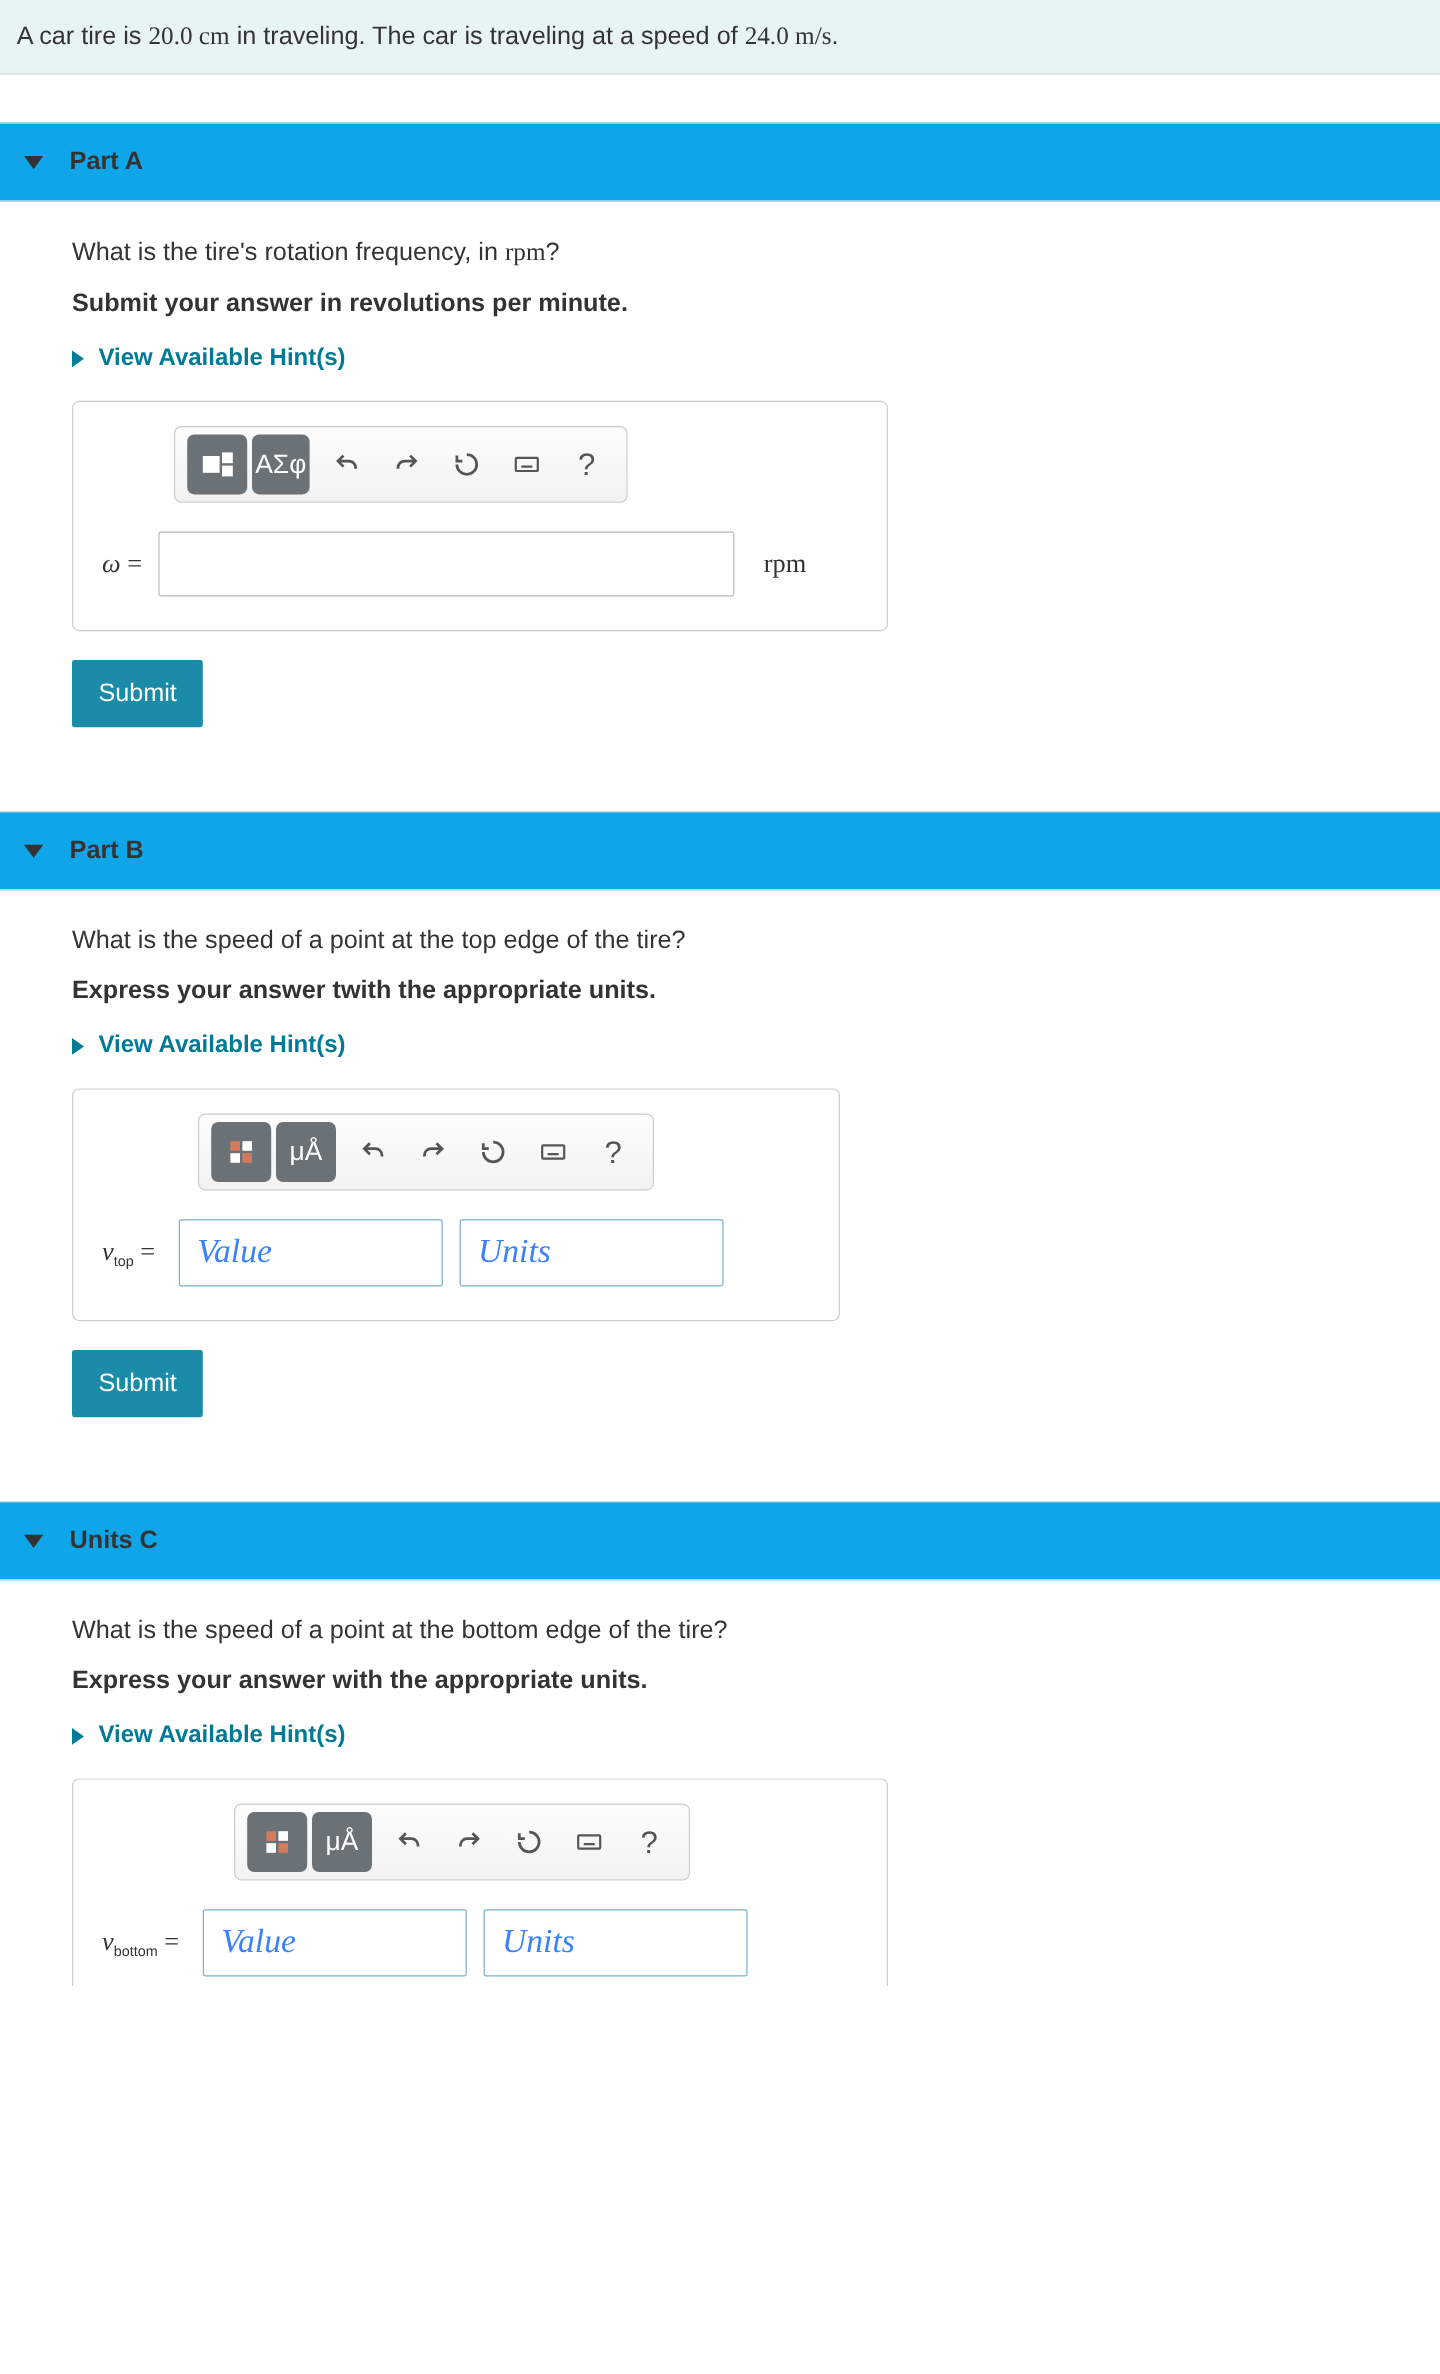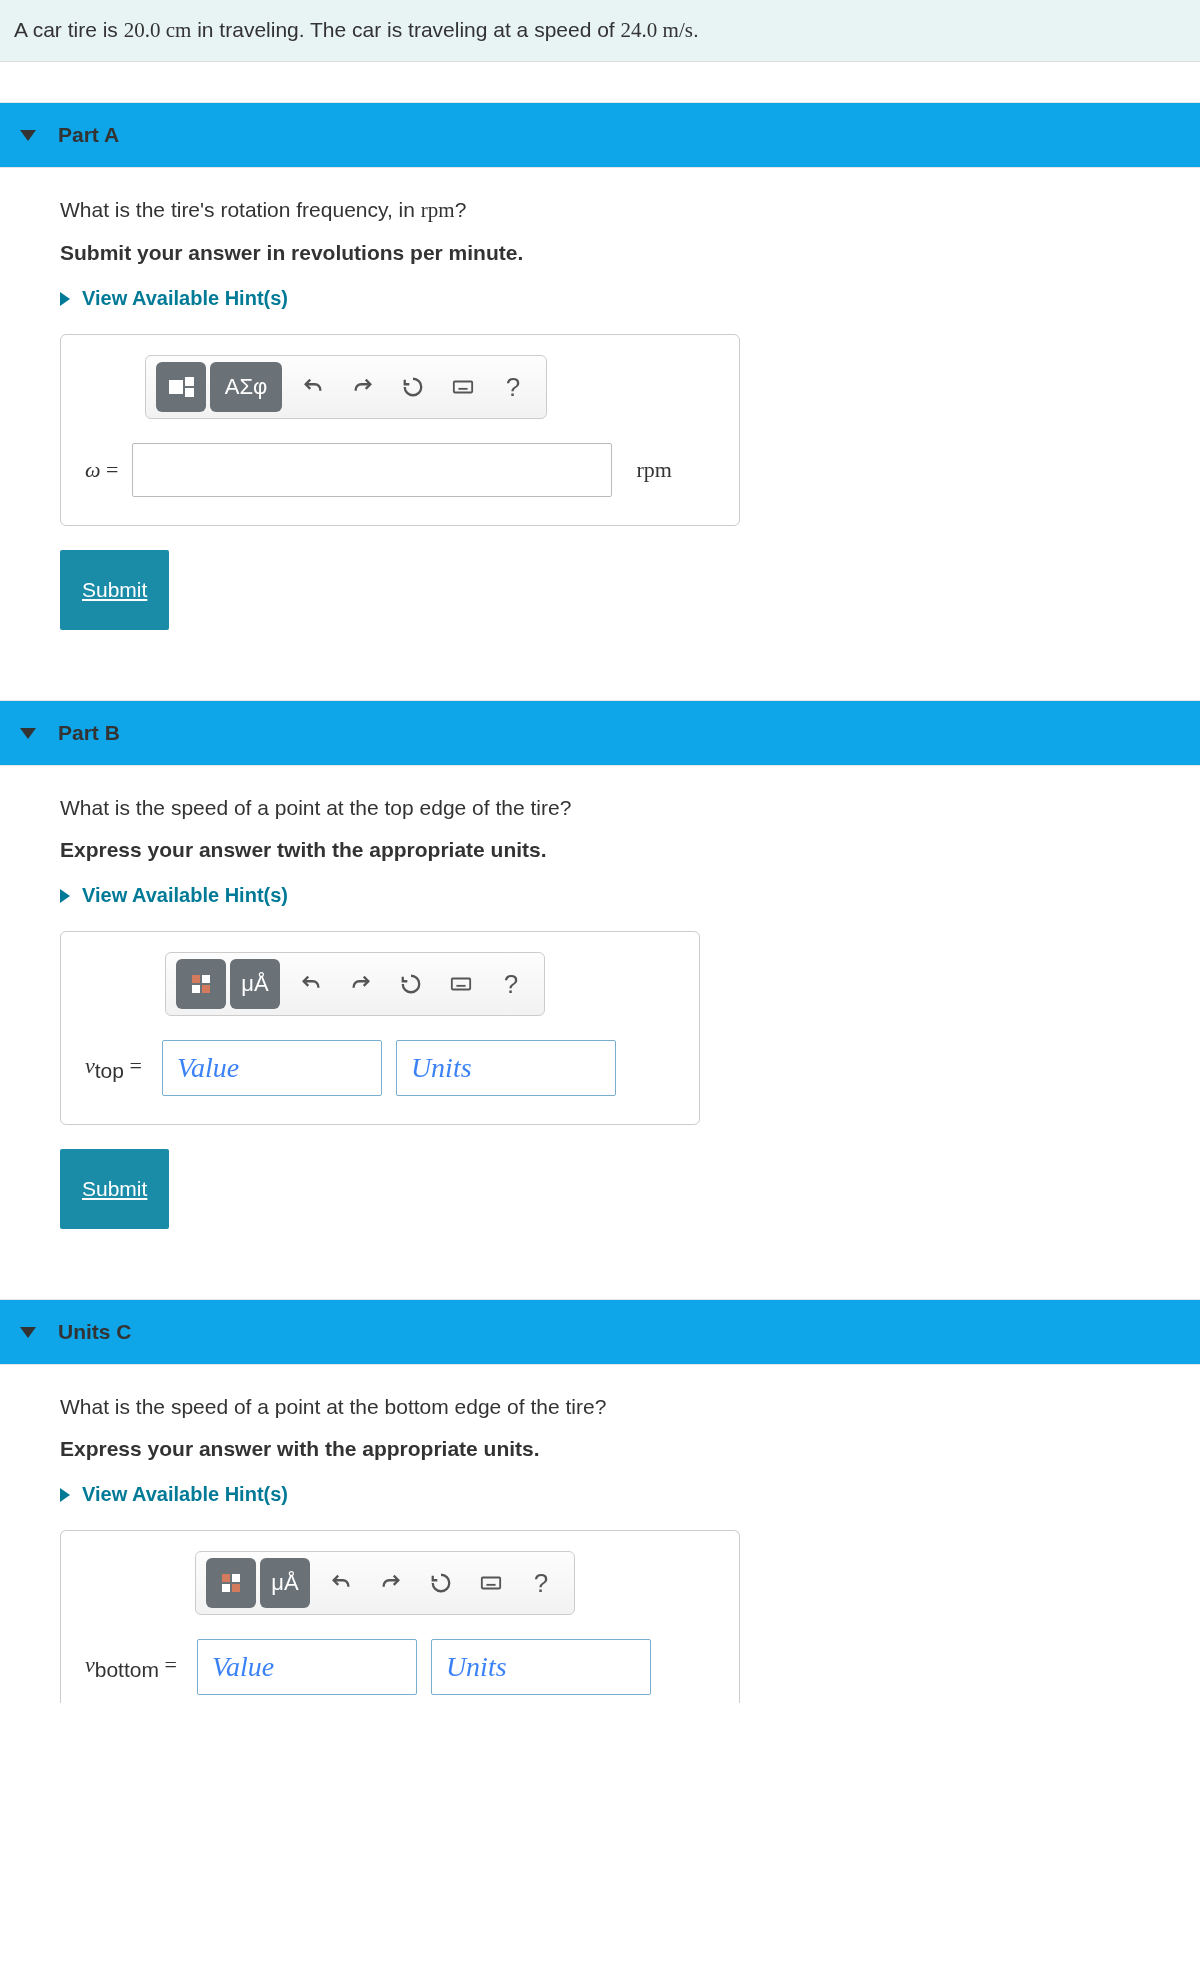--- a/index.html
+++ b/index.html
@@ -13,31 +13,31 @@
 .part-title { font-weight: bold; font-size: 21px; }
 .part-body { padding: 30px 60px 30px 60px; }
 .question-text { font-size: 21px; margin-bottom: 18px; }
 .instruction-text { font-weight: bold; font-size: 21px; margin-bottom: 22px; }
 .hints-link { color: #007a96; font-weight: bold; font-size: 20px; cursor: pointer; display: flex; align-items: center; margin-bottom: 24px; }
 .answer-box { border: 1px solid #ccc; border-radius: 6px; padding: 20px 24px 28px 24px; display: inline-block; min-width: 680px; }
 .answer-box.wide { min-width: 640px; }
 .toolbar { display: flex; align-items: center; gap: 4px; background: linear-gradient(#fdfdfd,#f2f2f2); border: 1px solid #ccc; border-radius: 6px; padding: 6px 10px; margin-left: 60px; margin-bottom: 24px; width: fit-content; }
 .toolbar-btn { width: 46px; height: 46px; display: flex; align-items: center; justify-content: center; font-size: 22px; color: #555; border-radius: 6px; cursor: pointer; }
 .toolbar-btn.dark { background: #6a7177; color: #fff; width: 50px; height: 50px; font-size: 22px; }
-.toolbar-btn.dark.wide { width: 72px; }
+.toolbar-btn.dark.wide { width: 48px; }
 .toolbar-btn.light { background: transparent; }
 .answer-row { display: flex; align-items: center; gap: 14px; }
 .var-label { font-family: Georgia, 'Times New Roman', serif; font-style: italic; font-size: 22px; }
-.var-label .sub { font-size: 21px; font-style: normal; vertical-align: sub; font-family: Arial, sans-serif; }
+.var-label .sub { font-size: 12px; font-style: normal; vertical-align: sub; font-family: Arial, sans-serif; }
 .answer-input { width: 480px; height: 54px; border: 1px solid #bbb; border-radius: 2px; font-size: 20px; padding: 0 10px; }
 .units-label { font-family: Georgia, 'Times New Roman', serif; font-size: 22px; margin-left: 10px; }
 .value-input, .units-input { height: 56px; border: 1px solid #7aaed0; border-radius: 2px; padding: 0 14px; font-size: 28px; font-family: Georgia, serif; font-style: italic; color: #3b82f6; display: flex; align-items: center; }
 .value-input { width: 220px; margin-left: 6px; }
 .units-input { width: 220px; }
-.submit-btn { background: #1a8ca8; color: #fff; border: none; padding: 28px 22px; font-size: 21px; cursor: pointer; margin-top: 24px; border-radius: 2px; text-decoration: underline; }
+.submit-btn { background: #1a8ca8; color: #fff; border: none; padding: 16px 22px; font-size: 21px; cursor: pointer; margin-top: 24px; border-radius: 2px; }
 .tb-group { display:flex; gap:4px; padding-right:4px;}
 .template-icon-wrap { display:flex; align-items:center; justify-content:center; gap:2px;}
 .small-sq { width:10px; height:10px; background:#fff; display:inline-block;}
 .small-rect { width:14px; height:14px; background:#fff; display:inline-block;}
 .tiny-sq { width:8px; height:8px; background:#d47b5e; display:inline-block;}
 .tiny-sq.blue{ background:#fff;}
 .svg-icon { width:22px; height:22px; }
 </style>
 </head>
 <body>

